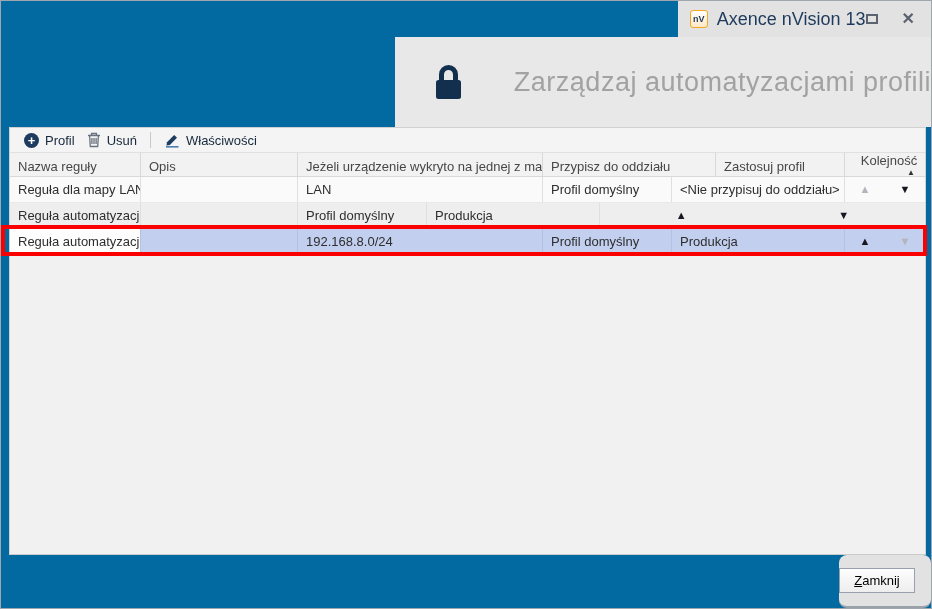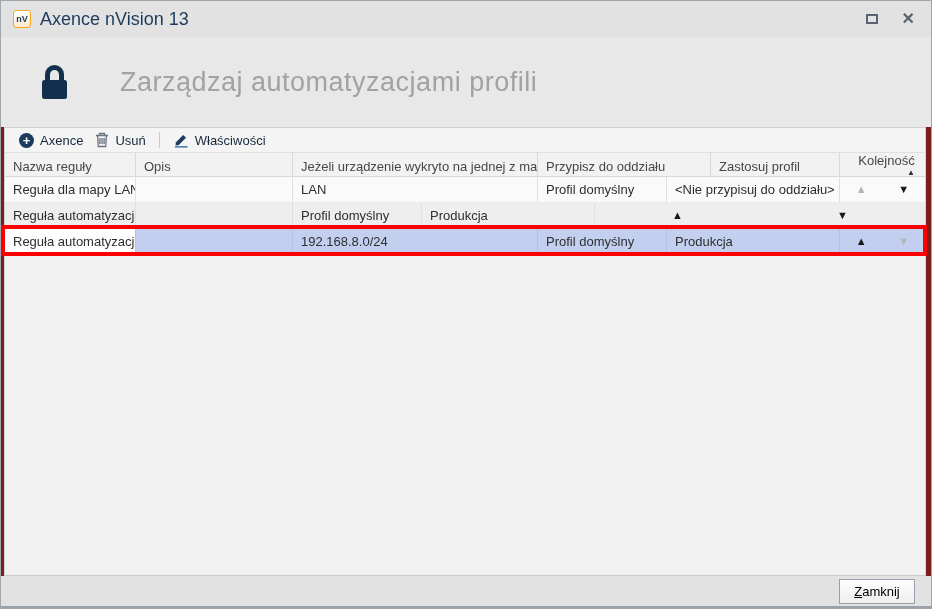--- a/index.html
+++ b/index.html
@@ -1,20 +1,20 @@
 <!DOCTYPE html>
 <html><head>
 <meta charset="utf-8">
 <style>
   * { margin:0; padding:0; box-sizing:border-box; }
   html,body { width:932px; height:609px; font-family:"Liberation Sans", sans-serif; }
   .window {
     width:932px; height:609px; position:relative;
-    border:1px solid #a0a6ad; background:#7f1d1d;
-    display:flex; flex-direction:column; overflow:hidden;
+    border:1px solid #a0a6ad; background:#0369a1;
+    display:flex; flex-direction:column; overflow:hidden;align-items:flex-end;
   }
   
   .titlebar { height:36px; background:#e2e2e2; display:flex; align-items:center; padding:0 12px; flex:0 0 auto; }
   .app-logo {
     width:18px; height:18px; border:1px solid #f5a623; border-radius:3px;
     background:linear-gradient(#ffffff,#fde8c8); display:flex; align-items:center; justify-content:center;
     font-size:9px; font-weight:bold; color:#1d3a5c; margin-right:9px;
   }
   .app-title { font-size:18px; color:#1d3a5c; }
   .win-controls { margin-left:auto; display:flex; align-items:center; gap:24px; padding-right:4px; }
@@ -47,22 +47,22 @@
   .cell-editor { background:#fdfdfd; }
   .c0 { width:131px; } .c1 { width:157px; } .c2 { width:245px; }
   .c3 { width:129px; } .c4 { width:173px; } .c5 { flex:1; border-right:none; padding:0; }
   .order-cell { display:flex; align-items:center; justify-content:space-around; }
   .arrow { font-size:11px; line-height:1; width:40px; text-align:center; cursor:default; }
   .arrow.on { color:#17171f; }
   .arrow.off { color:#b4b4bc; }
   .sort-ind { font-size:8px; color:#33333b; margin-left:auto; margin-right:10px; }
   .filler { flex:1 1 auto; background:#f1f1f1; }
   
-  .bottombar { height:32px; background:#e2e2e2; display:flex; align-items:center; justify-content:flex-end;
-    padding-right:16px; flex:0 0 auto; border-bottom:2px solid #9aa1a9; }
+  .bottombar { height:53px; background:#e2e2e2; display:flex; align-items:center; justify-content:flex-end;
+    padding-right:16px; flex:0 0 auto; border-bottom:2px solid #9aa1a9;border-radius:8px; }
   .close-btn { width:76px; height:25px; background:linear-gradient(#fdfdfd,#eeeeee);
     border:1px solid #97a0ac; font-size:13px; color:#000; font-family:"Liberation Sans", sans-serif;
     display:flex; align-items:center; justify-content:center; cursor:default; }
   .mnemonic { text-decoration:underline; }
   
   .annotation { position:absolute; left:0; top:224px; width:926px; height:31px;
     border:4px solid #fb0000; z-index:5; pointer-events:none; }
   svg { display:block; }
 </style>
 </head>
@@ -87,21 +87,21 @@
       </svg>
     </span>
     <span class="hero-title">Zarządzaj automatyzacjami profili</span>
   </div>
 
   <div class="main">
 
     <div class="toolbar">
       <span class="tool-btn">
         <span class="icon-add-circle">+</span>
-        <span>Axence</span>
+        <span>Profil</span>
       </span>
       <span class="tool-btn">
         <span>
           <svg width="14" height="16" viewBox="0 0 14 16">
             <path d="M1 3.5 h12 M4.5 3.5 V1.5 h5 v2 M2.6 3.5 l0.7 11 h7.4 l0.7-11 M4.9 6 v6 M7 6 v6 M9.1 6 v6" stroke="#68727f" stroke-width="1.3" fill="none"></path>
           </svg>
         </span>
         <span>Usuń</span>
       </span>
       <span class="tool-sep"></span>

